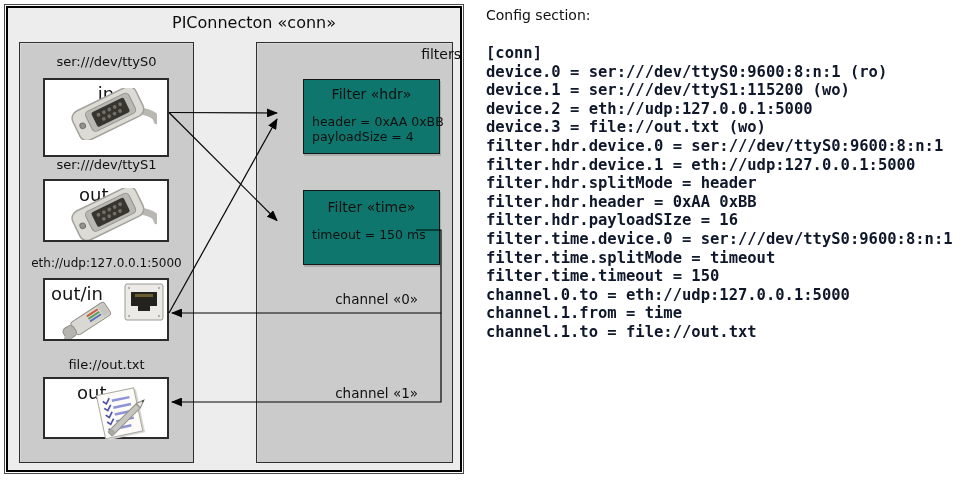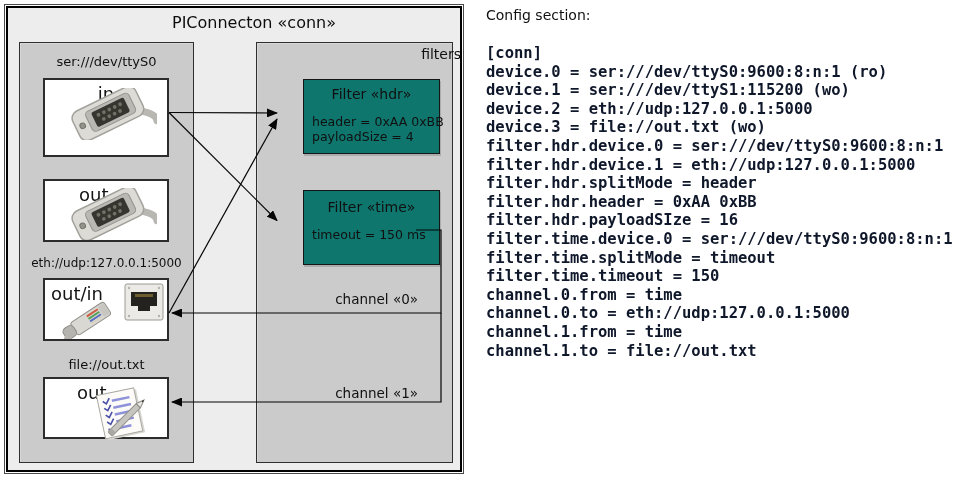--- a/index.html
+++ b/index.html
@@ -105,20 +105,21 @@
           <circle cx="66" cy="23" r="1.9" fill="#716f66"></circle>
         <circle cx="45" cy="29" r="1.9" fill="#716f66"></circle>
           <circle cx="51" cy="29" r="1.9" fill="#716f66"></circle>
           <circle cx="57" cy="29" r="1.9" fill="#716f66"></circle>
           <circle cx="63" cy="29" r="1.9" fill="#716f66"></circle>
         <circle cx="23" cy="26" r="2.8" fill="#93928c" stroke="#757469"></circle>
       </g>
     </svg>
   </div>
 
+  <div class="abs dev-label" style="top:157px">ser:///dev/ttyS1</div>
   <div class="abs device-box" style="top:179px;height:63px">
     <span class="dev-dir" style="left:34px">out</span>
     <svg class="abs" style="left:12px;top:7px" width="100" height="52" viewBox="0 0 100 52">
       <g transform="rotate(-26 50 26)">
         <path d="M84 40 q10 8 8 14" stroke="#b8b7b2" stroke-width="7" fill="none" stroke-linecap="round"></path>
         <rect x="16" y="10" width="70" height="32" rx="8" fill="#dcdbd5" stroke="#a2a19b" stroke-width="1.5"></rect>
         <rect x="30" y="15" width="48" height="22" rx="4" fill="#b9b8b2" stroke="#93928c"></rect>
         <rect x="36" y="18" width="36" height="16" rx="2" fill="#36352f"></rect>
         <circle cx="42" cy="23" r="1.9" fill="#716f66"></circle>
           <circle cx="48" cy="23" r="1.9" fill="#716f66"></circle>
@@ -221,19 +222,18 @@
     <div class="config-line">device.2 = eth://udp:127.0.0.1:5000</div>
     <div class="config-line">device.3 = file://out.txt (wo)</div>
     <div class="config-line">filter.hdr.device.0 = ser:///dev/ttyS0:9600:8:n:1</div>
     <div class="config-line">filter.hdr.device.1 = eth://udp:127.0.0.1:5000</div>
     <div class="config-line">filter.hdr.splitMode = header</div>
     <div class="config-line">filter.hdr.header = 0xAA 0xBB</div>
     <div class="config-line">filter.hdr.payloadSIze = 16</div>
     <div class="config-line">filter.time.device.0 = ser:///dev/ttyS0:9600:8:n:1</div>
     <div class="config-line">filter.time.splitMode = timeout</div>
     <div class="config-line">filter.time.timeout = 150</div>
-    <div class="config-line">channel.0.from = time</div>
     <div class="config-line">channel.0.to = eth://udp:127.0.0.1:5000</div>
     <div class="config-line">channel.1.from = time</div>
     <div class="config-line">channel.1.to = file://out.txt</div>
   </div>
 
 </div>
 
 </body></html>

